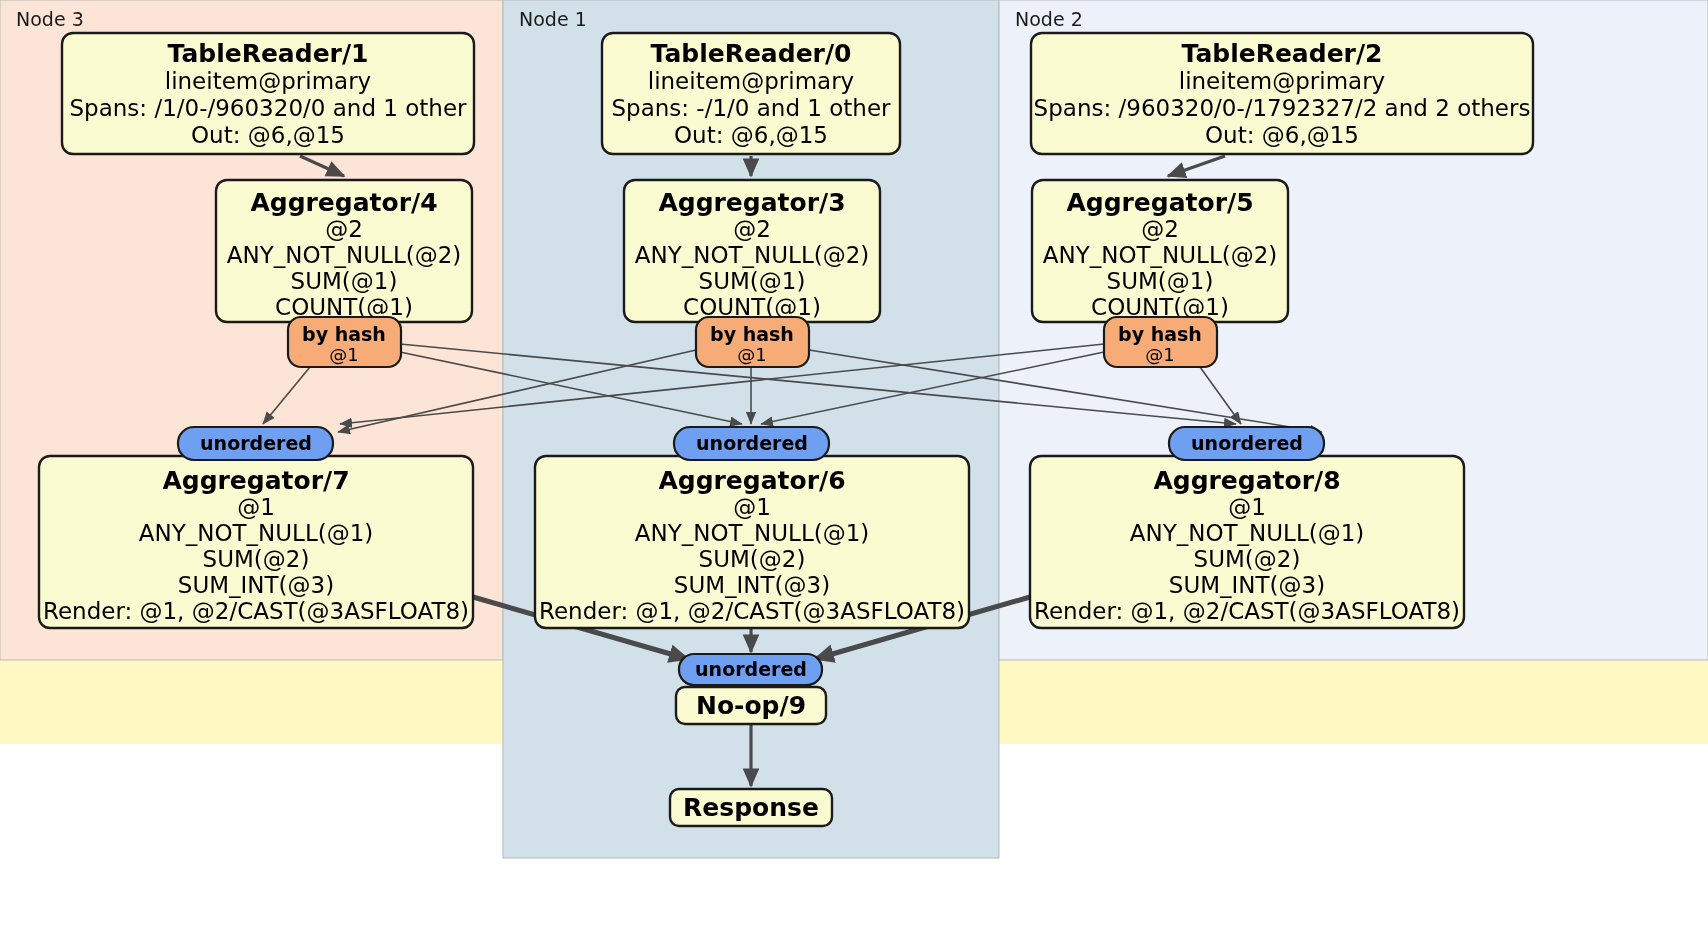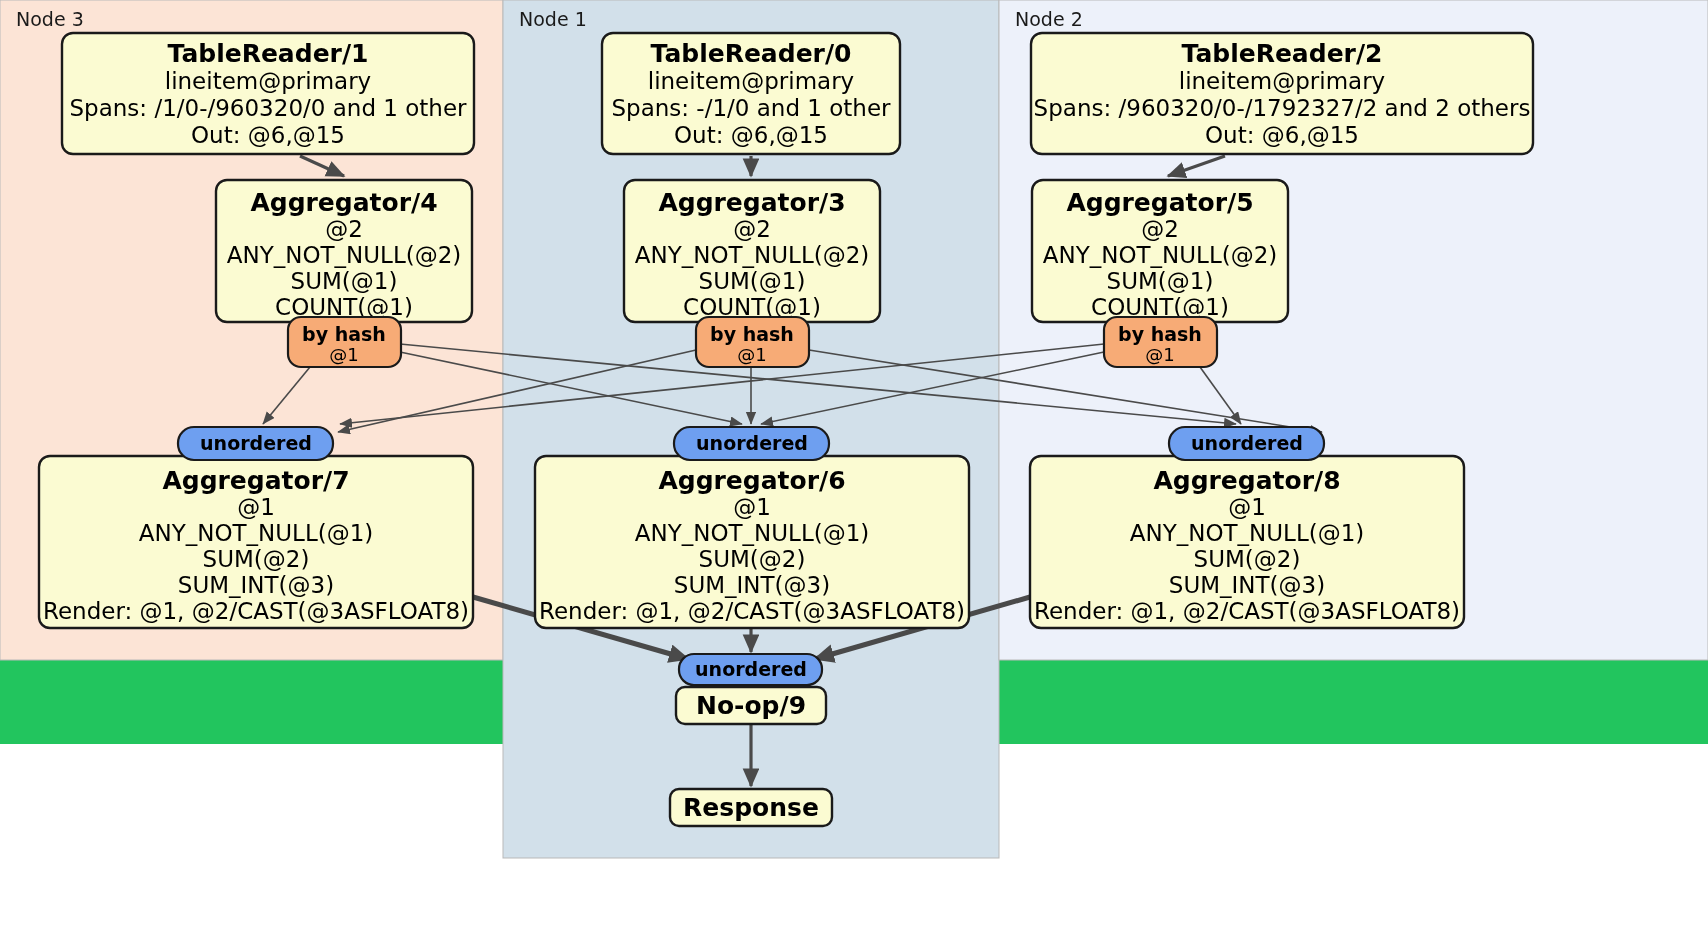--- a/index.html
+++ b/index.html
@@ -10,21 +10,21 @@
   body {
     width: 1708px;
     height: 940px;
     font-family: "DejaVu Sans", sans-serif;
     overflow: hidden;
   }
   #stage {
     position: relative;
     width: 1708px;
     height: 744px;
-    background: #22c55e;
+    background: #fef9c3;
   }
   svg#canvas {
     position: absolute;
     left: 0;
     top: 0;
     width: 1708px;
     height: 940px;
   }
   .node-panel-label {
     font-size: 19px;

